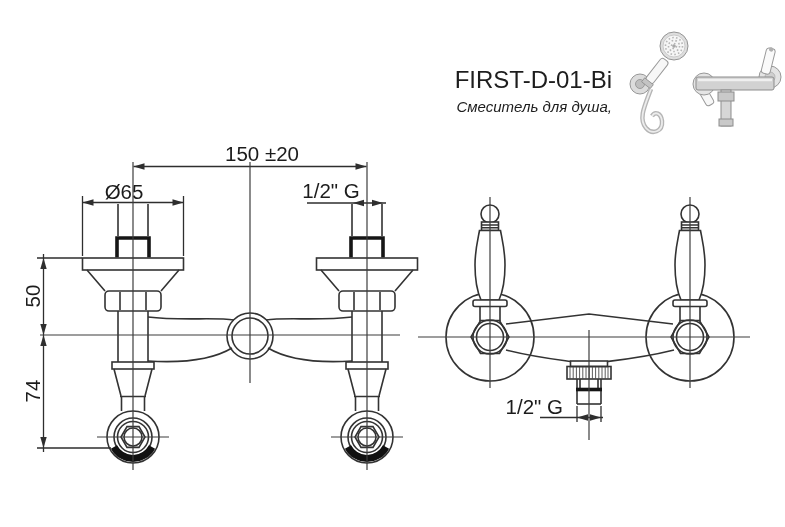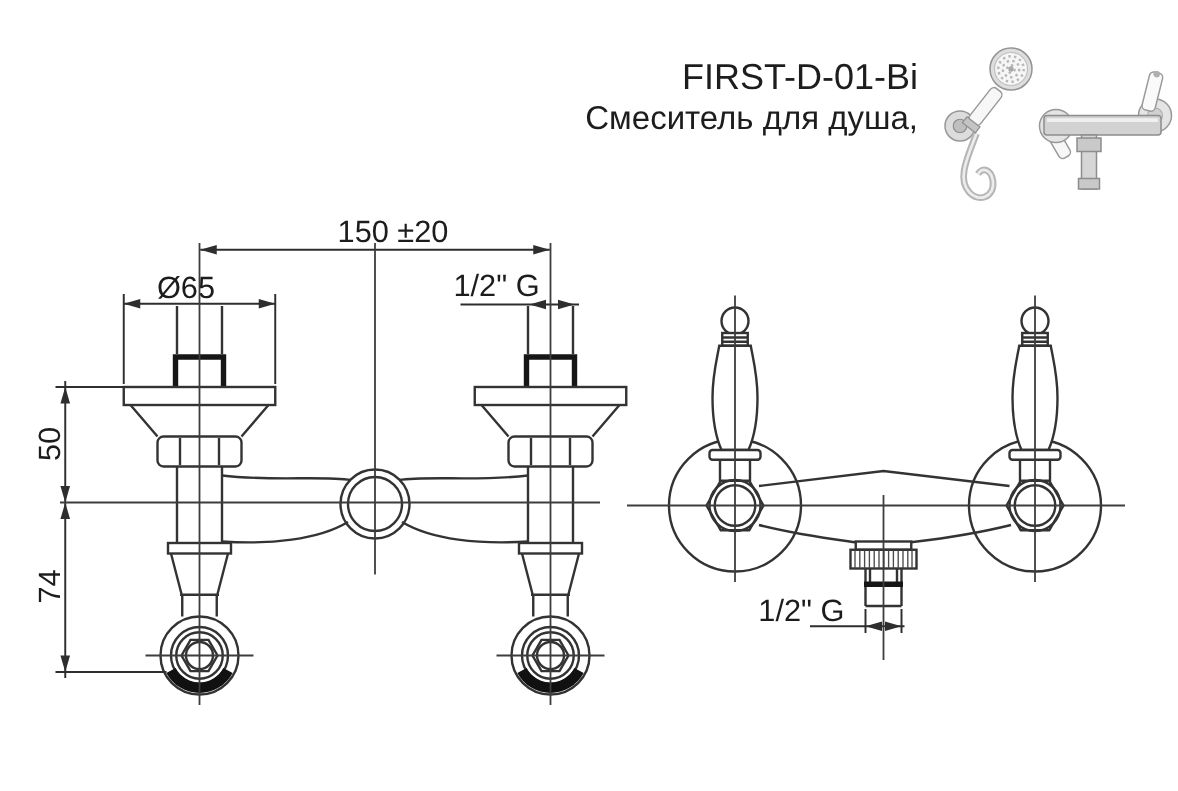--- a/index.html
+++ b/index.html
@@ -1,20 +1,20 @@
 <!DOCTYPE html>
 <html><head>
 <meta charset="utf-8">
 <style>
   html,body{margin:0;padding:0;background:#fff;}
   .sheet{position:relative;width:785px;height:527px;background:#ffffff;overflow:hidden;
          font-family:"Liberation Sans", sans-serif;}
   .header{position:absolute;top:38px;right:173px;text-align:right;color:#1d1d1d;}
-  .header .model{font-size:24px;line-height:27px;font-weight:400;}
-  .header .desc{font-size:22px;line-height:28px;}
+  .header .model{font-size:24px;line-height:27px;font-weight:400;margin-top:28px;}
+  .header .desc{font-size:15px;line-height:28px;font-style:italic;}
   svg{position:absolute;left:0;top:0;}
   .ln{fill:none;stroke:#333333;stroke-width:1.6;}
   .lnw{fill:#ffffff;stroke:#333333;stroke-width:1.6;}
   .bold{fill:none;stroke:#161616;stroke-width:3.6;}
   .boldarc{fill:none;stroke:#111111;stroke-width:7;}
   .dim{fill:none;stroke:#2e2e2e;stroke-width:1.3;}
   .arr{fill:#2e2e2e;stroke:none;}
   .cl{fill:none;stroke:#3d3d3d;stroke-width:1.2;}
   .dimtxt{font:20.5px "Liberation Sans", sans-serif;fill:#1c1c1c;}
   .hatch{fill:none;stroke:#4a4a4a;stroke-width:0.9;}

